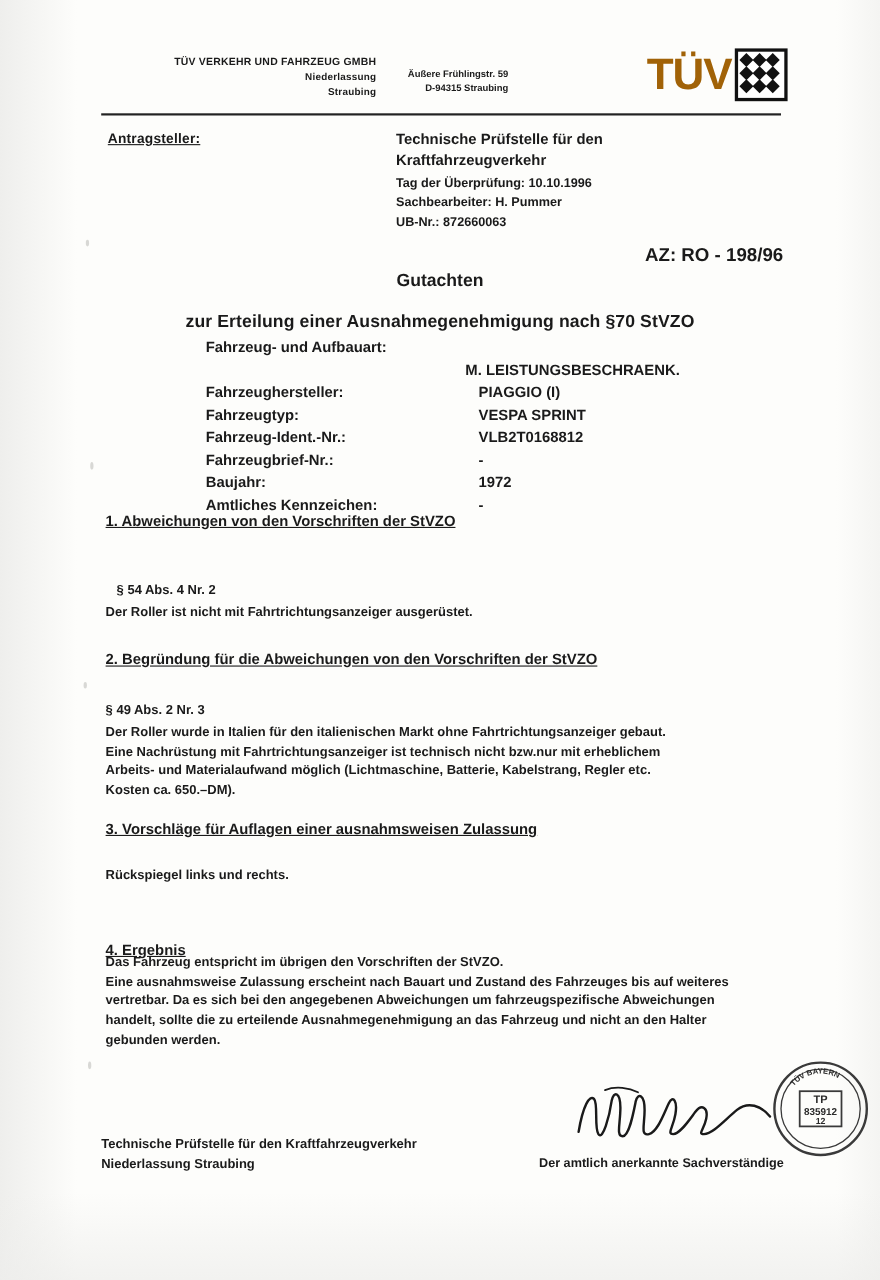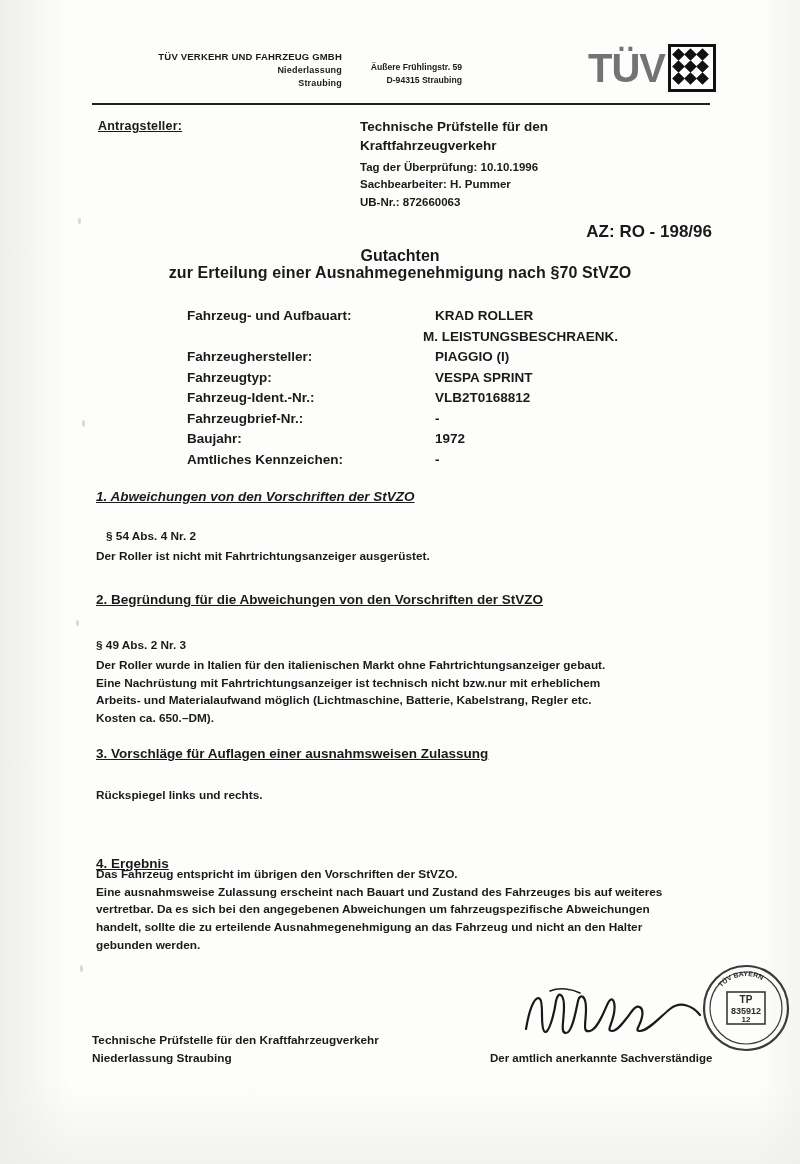--- a/index.html
+++ b/index.html
@@ -84,21 +84,21 @@
     top: -6px;
     display: flex;
     align-items: center;
   }
   .tuv-word {
     font-family: "Liberation Sans", sans-serif;
     font-size: 40px;
     font-weight: bold;
     letter-spacing: -1px;
     line-height: 1;
-    color: #737373;
+    color: #a16207;
   }
   .tuv-badge {
     width: 42px; height: 42px;
     border: 3px solid #111;
     margin-left: 3px;
     position: relative;
     background: #fff;
   }
   .tuv-badge .d {
     position: absolute;
@@ -152,21 +152,21 @@
     position: absolute;
     left: 0; right: 0;
     top: 247px;
     text-align: center;
     font-size: 16px;
     font-weight: bold;
   }
   .gutachten-sub {
     position: absolute;
     left: 0; right: 0;
-    top: 264px;
+    top: 284px;
     text-align: center;
     font-size: 16px;
     font-weight: bold;
     letter-spacing: .1px;
   }
 
   
   .fields {
     position: absolute;
     left: 175px;
@@ -287,21 +287,20 @@
   </div>
 
   <div class="az">AZ: RO - 198/96</div>
 
   <div class="gutachten">Gutachten</div>
   <div class="gutachten-sub">zur Erteilung einer Ausnahmegenehmigung nach §70 StVZO</div>
 
   <div class="fields">
     <div class="field-row">
       <div class="field-label">Fahrzeug- und Aufbauart:</div>
-      <div class="field-value">KRAD ROLLER</div>
     </div>
     <div class="field-value-cont">M. LEISTUNGSBESCHRAENK.</div>
     <div class="field-row">
       <div class="field-label">Fahrzeughersteller:</div>
       <div class="field-value">PIAGGIO (I)</div>
     </div>
     <div class="field-row">
       <div class="field-label">Fahrzeugtyp:</div>
       <div class="field-value">VESPA SPRINT</div>
     </div>
@@ -316,21 +315,21 @@
     <div class="field-row">
       <div class="field-label">Baujahr:</div>
       <div class="field-value">1972</div>
     </div>
     <div class="field-row">
       <div class="field-label">Amtliches Kennzeichen:</div>
       <div class="field-value">-</div>
     </div>
   </div>
 
-  <div class="sec-head" style="top:489px;font-style:italic;">1. Abweichungen von den Vorschriften der StVZO</div>
+  <div class="sec-head" style="top:466px;">1. Abweichungen von den Vorschriften der StVZO</div>
   <div class="para" style="top:528px;margin-left:10px;">§ 54 Abs. 4 Nr. 2</div>
   <div class="para" style="top:548px; white-space:pre-line;">Der Roller ist nicht mit Fahrtrichtungsanzeiger ausgerüstet.</div>
 
   <div class="sec-head" style="top:592px;">2. Begründung für die Abweichungen von den Vorschriften der StVZO</div>
   <div class="para" style="top:637px;">§ 49 Abs. 2 Nr. 3</div>
   <div class="para" style="top:657px; white-space:pre-line;">Der Roller wurde in Italien für den italienischen Markt ohne Fahrtrichtungsanzeiger gebaut.
 Eine Nachrüstung mit Fahrtrichtungsanzeiger ist technisch nicht bzw.nur mit erheblichem
 Arbeits- und Materialaufwand möglich (Lichtmaschine, Batterie, Kabelstrang, Regler etc.
 Kosten ca. 650.–DM).</div>
 

